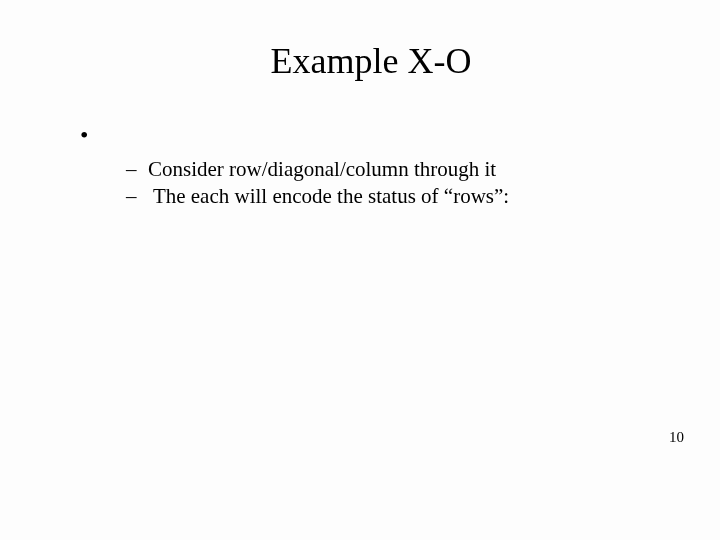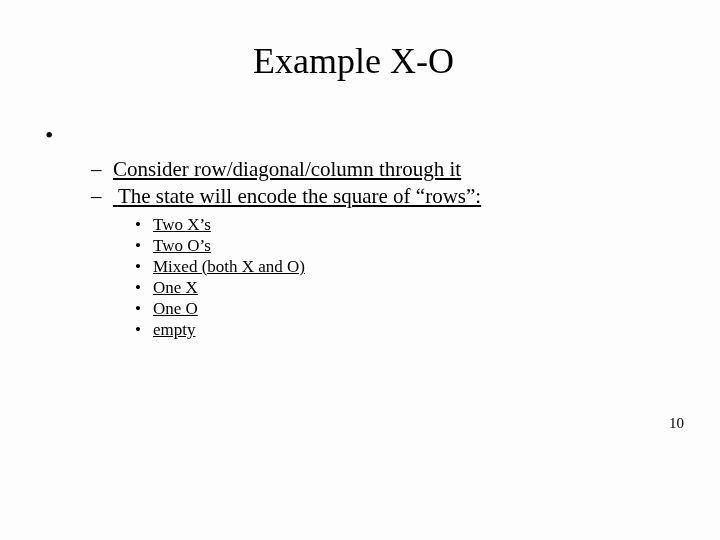--- a/index.html
+++ b/index.html
@@ -1,47 +1,39 @@
 <!DOCTYPE html>
 <html><head>
 <meta charset="utf-8">
 <style>
   * { margin: 0; padding: 0; box-sizing: border-box; }
   html, body { width: 720px; height: 540px; background: #fdfdfd; font-family: "Times New Roman", Times, serif; color: #000; }
-  .slide { position: relative; width: 720px; height: 468px; padding: 40px 50px 30px 37px; }
+  .slide { position: relative; width: 720px; height: 468px; padding: 40px 50px 30px 72px; }
   .title { text-align: center; font-size: 36px; font-weight: normal; margin-bottom: 40px; }
   .level1 { list-style: none; font-size: 24px; margin-left: 10px; }
   .level1 > li::before { content: "•"; display: inline-block; width: 22px; margin-left: -2px; }
   .level2 { list-style: none; font-size: 21px; margin-left: 44px; margin-top: 8px; }
-  .level2 > li { margin-bottom: 2px; text-decoration: underline; }
+  .level2 > li { margin-bottom: 2px; }
   .level2 > li::before { content: "–"; display: inline-block; width: 22px; }
   .level3 { list-style: none; font-size: 17px; margin-left: 44px; margin-top: 6px; margin-bottom: 8px; }
   .level3 > li { margin-bottom: 1px; }
   .level3 > li::before { content: "•"; display: inline-block; width: 18px; }
-  .pagenum { position: absolute; bottom: 36px; right: 36px; font-size: 15px; }
+  .pagenum { position: absolute; bottom: 22px; right: 36px; font-size: 15px; }
 </style>
 </head>
 <body>
 
 <div class="slide">
   <h1 class="title">Example X-O</h1>
 
   <ul class="level1">
     <li>
       <ul class="level2">
         <li>Consider row/diagonal/column through it</li>
         <li>
-          <span>The state will encode the square of “rows”:</span>
-          <ul class="level3">
-            <li>Two X’s</li>
-            <li>Two O’s</li>
-            <li>Mixed (both X and O)</li>
-            <li>One X</li>
-            <li>One O</li>
-            <li>empty</li>
-          </ul>
+          <span>The each will encode the status of “rows”:</span>
         </li>
       </ul>
     </li>
   </ul>
 
   <div class="pagenum">10</div>
 </div>
 
 </body></html>

